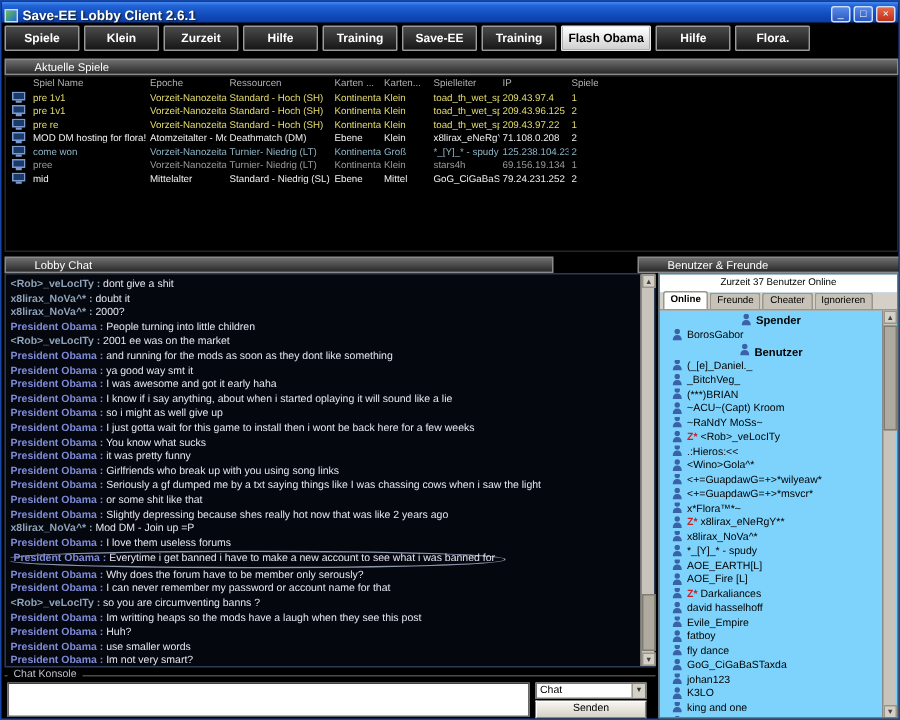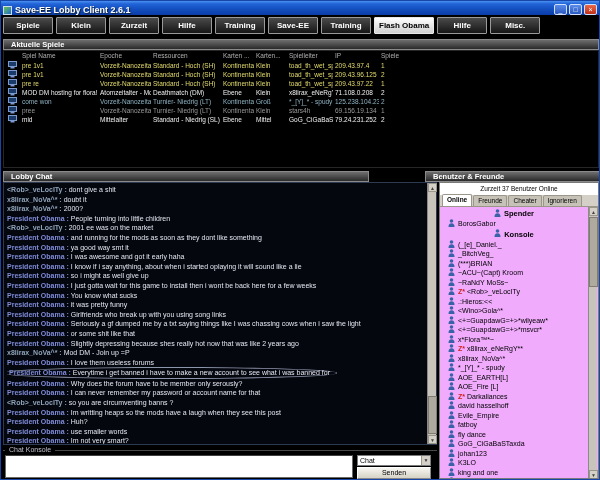--- a/index.html
+++ b/index.html
@@ -20,21 +20,21 @@
 
   
   .navbar { position:absolute; left:2px; top:16px; width:596px; height:18px; display:flex; }
   .navbtn { min-width:50px; height:17px; margin-right:3px; padding:0 4px;
     background:linear-gradient(180deg,#4a4a4a,#161616); border:1px solid #9a9a9a; border-radius:1px;
     color:#fff; font-size:8px; font-weight:bold; text-align:center; line-height:15px; white-space:nowrap; }
   .navbtn.active { background:linear-gradient(180deg,#ffffff,#d0d0d0); color:#000; border-color:#e8e8e8; }
 
   
   .sect-header { position:absolute; height:11px; background:linear-gradient(180deg,#6e6e6e,#2a2a2a);
-    border:1px solid #8a8a8a; color:#fff; font-size:7.5px; font-weight:bold; line-height:9px; padding-left:7px; }
+    border:1px solid #8a8a8a; color:#fff; font-size:7.5px; font-weight:normal; line-height:9px; padding-left:19px; }
 
   
   .games-area { position:absolute; left:2px; top:49px; width:596px; height:118px; background:#000; border:1px solid #262626; overflow:hidden; }
   .grow { display:flex; height:9px; line-height:9px; font-size:6.5px; white-space:nowrap; }
   .grow.header { height:10px; line-height:10px; color:#b0b0b0; }
   .gc { overflow:hidden; padding-left:2px; }
   .c-icon { width:16px; padding-left:4px; }
   .c-name { width:78px; }
   .c-epoche { width:53px; }
   .c-res { width:70px; }
@@ -62,21 +62,21 @@
     border:1px solid #6a6a6a; border-top-color:#404040; font-size:8px; font-family:"Liberation Sans",sans-serif; padding:1px 2px; }
   .channel-select { position:absolute; left:356px; top:454px; width:74px; height:11px; background:#fff; border:1px solid #7a7a7a;
     font-size:7px; line-height:9px; color:#000; padding-left:2px; }
   .channel-arrow { position:absolute; right:0; top:0; width:9px; height:9px; background:#d4d0c8; border-left:1px solid #9a968a;
     font-size:5px; line-height:8px; text-align:center; color:#333; }
   .send-btn { position:absolute; left:356px; top:466px; width:74px; height:12px;
     background:linear-gradient(180deg,#f6f5f0,#d6d2c6); border:1px solid #888; border-top-color:#fff; border-left-color:#fff;
     font-size:7px; line-height:10px; text-align:center; color:#000; }
 
   
-  .right-body { position:absolute; left:438px; top:181px; width:160px; height:297px; background:#f0abfc; border:1px solid #7a7a7a; overflow:hidden; }
+  .right-body { position:absolute; left:438px; top:181px; width:160px; height:297px; background:#7dd3fc; border:1px solid #7a7a7a; overflow:hidden; }
   .online-count { height:12px; font-size:6.5px; line-height:12px; text-align:center; color:#000; background:#fff; }
   .user-tabs { height:12px; background:#d4d0c8; display:flex; align-items:flex-end; padding-left:2px; border-bottom:1px solid #9a968a; }
   .utab { font-size:6.5px; line-height:10px; padding:0 4px; color:#000; background:#c6c2b8; border:1px solid #9a968a; border-bottom:none;
     border-radius:2px 2px 0 0; margin-right:1px; height:11px; }
   .utab.active { background:#fff; height:12px; font-weight:bold; }
   .user-list { position:absolute; left:0; top:24px; width:148px; bottom:0; overflow:hidden; padding-top:1px; }
   .ulrow { display:flex; align-items:center; height:9.5px; font-size:7px; color:#000; white-space:nowrap; overflow:hidden; padding-left:8px; }
   .ulrow .uicon { margin-right:3px; flex:none; }
   .ulhead { height:11px; font-size:7.5px; font-weight:bold; color:#000; display:flex; align-items:center; justify-content:center; }
   .ulhead .uicon { margin-right:3px; }
@@ -100,21 +100,21 @@
   <div class="navbar" id="navbar">
       <div class="navbtn">Spiele</div>
       <div class="navbtn">Klein</div>
       <div class="navbtn">Zurzeit</div>
       <div class="navbtn">Hilfe</div>
       <div class="navbtn">Training</div>
       <div class="navbtn">Save-EE</div>
       <div class="navbtn">Training</div>
       <div class="navbtn active">Flash Obama</div>
       <div class="navbtn">Hilfe</div>
-      <div class="navbtn">Misc.</div>
+      <div class="navbtn">Flora.</div>
     </div>
 
   <div class="sect-header" style="left:2px; top:38px; width:596px;">Aktuelle Spiele</div>
   <div class="games-area">
     <div class="grow header" id="games-header-row">
         <span class="gc c-icon"></span>
         <span class="gc c-name">Spiel Name</span>
         <span class="gc c-epoche">Epoche</span>
         <span class="gc c-res">Ressourcen</span>
         <span class="gc c-k1">Karten ...</span>
@@ -292,21 +292,21 @@
               <circle cx="3.5" cy="2" r="1.8" fill="#3a62a8"></circle>
               <path d="M0.5 8 Q0.5 4.3 3.5 4.3 Q6.5 4.3 6.5 8 Z" fill="#3a62a8"></path>
             </svg></span>
           <span>BorosGabor</span>
         </div>
         <div class="ulhead">
           <span class="uicon"><svg width="7" height="8" viewBox="0 0 7 8">
               <circle cx="3.5" cy="2" r="1.8" fill="#3a62a8"></circle>
               <path d="M0.5 8 Q0.5 4.3 3.5 4.3 Q6.5 4.3 6.5 8 Z" fill="#3a62a8"></path>
             </svg></span>
-          <span>Konsole</span>
+          <span>Benutzer</span>
         </div>
         <div class="ulrow">
           <span class="uicon"><svg width="7" height="8" viewBox="0 0 7 8">
               <circle cx="3.5" cy="2" r="1.8" fill="#3a62a8"></circle>
               <path d="M0.5 8 Q0.5 4.3 3.5 4.3 Q6.5 4.3 6.5 8 Z" fill="#3a62a8"></path>
             </svg></span>
           <span>(_[e]_Daniel._</span>
         </div>
         <div class="ulrow">
           <span class="uicon"><svg width="7" height="8" viewBox="0 0 7 8">

